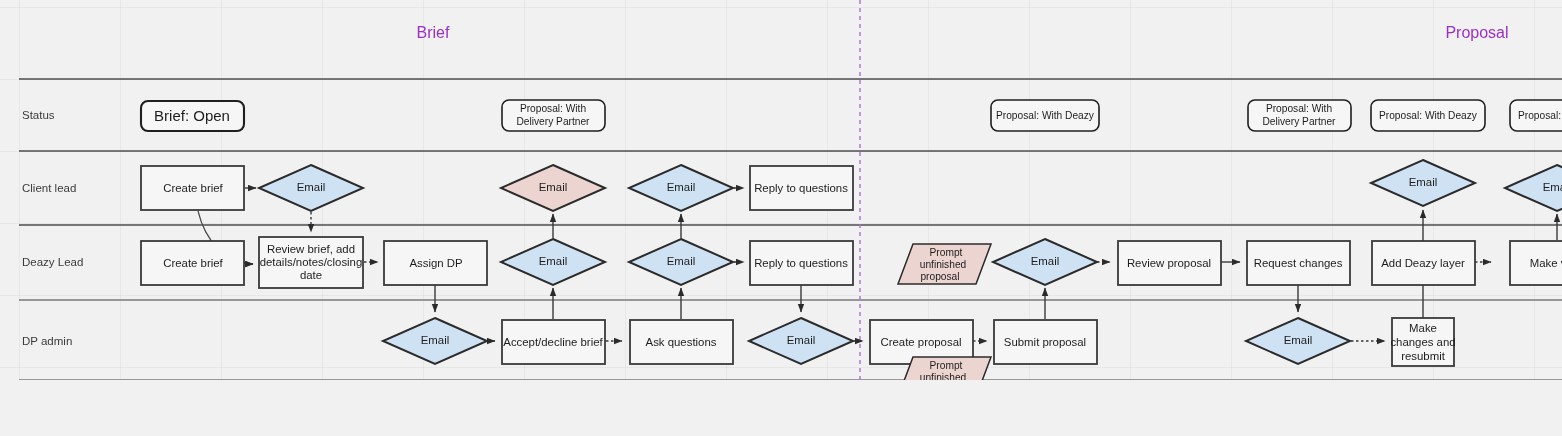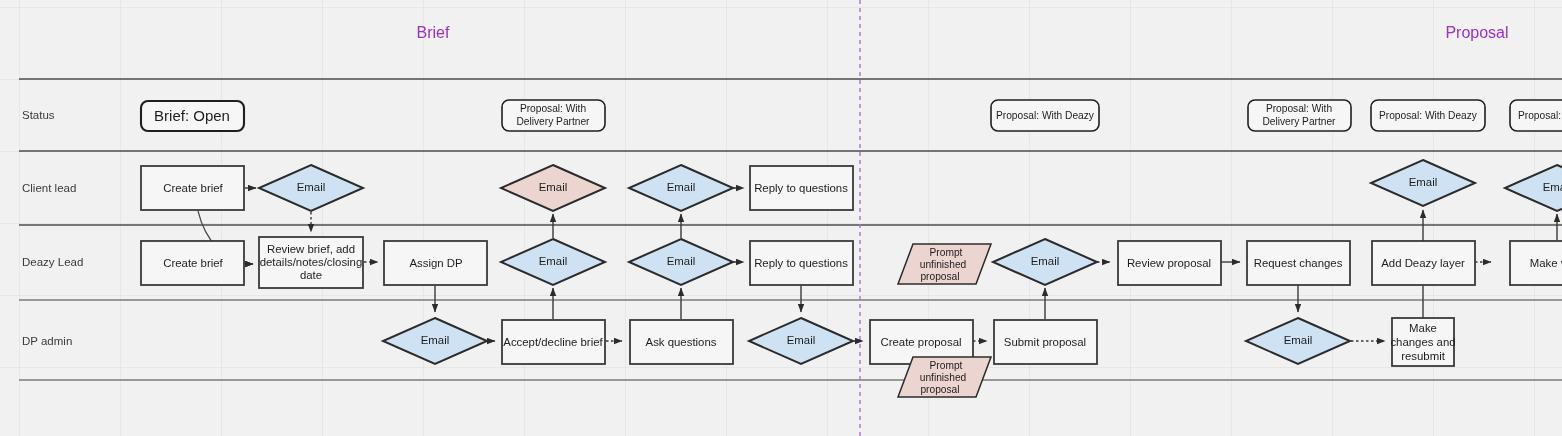--- a/index.html
+++ b/index.html
@@ -1,17 +1,17 @@
 <!DOCTYPE html>
 <html><head>
 <meta charset="utf-8">
 <style>
   html,body{margin:0;padding:0;background:#f1f1f1;}
   body{font-family:"Liberation Sans",sans-serif;}
-  #canvas{position:relative;width:1562px;height:436px;overflow:hidden;background:#f1f1f1;}
+  #canvas{position:relative;width:1562px;height:380px;overflow:hidden;background:#f1f1f1;}
   
   #grid{position:absolute;inset:0;
         background-image:
           linear-gradient(to right, rgba(0,0,0,0.045) 1px, transparent 1px),
           linear-gradient(to bottom, rgba(0,0,0,0.045) 1px, transparent 1px);
         background-size:101px 72px;
         background-position:19px 7px;}
   svg#diagram{position:absolute;left:0;top:0;width:1562px;height:436px;}
   .lane-line{stroke:#4d4d4d;stroke-width:1.3;}
   .lane-line.soft{stroke:#7a7a7a;stroke-width:1.3;}

